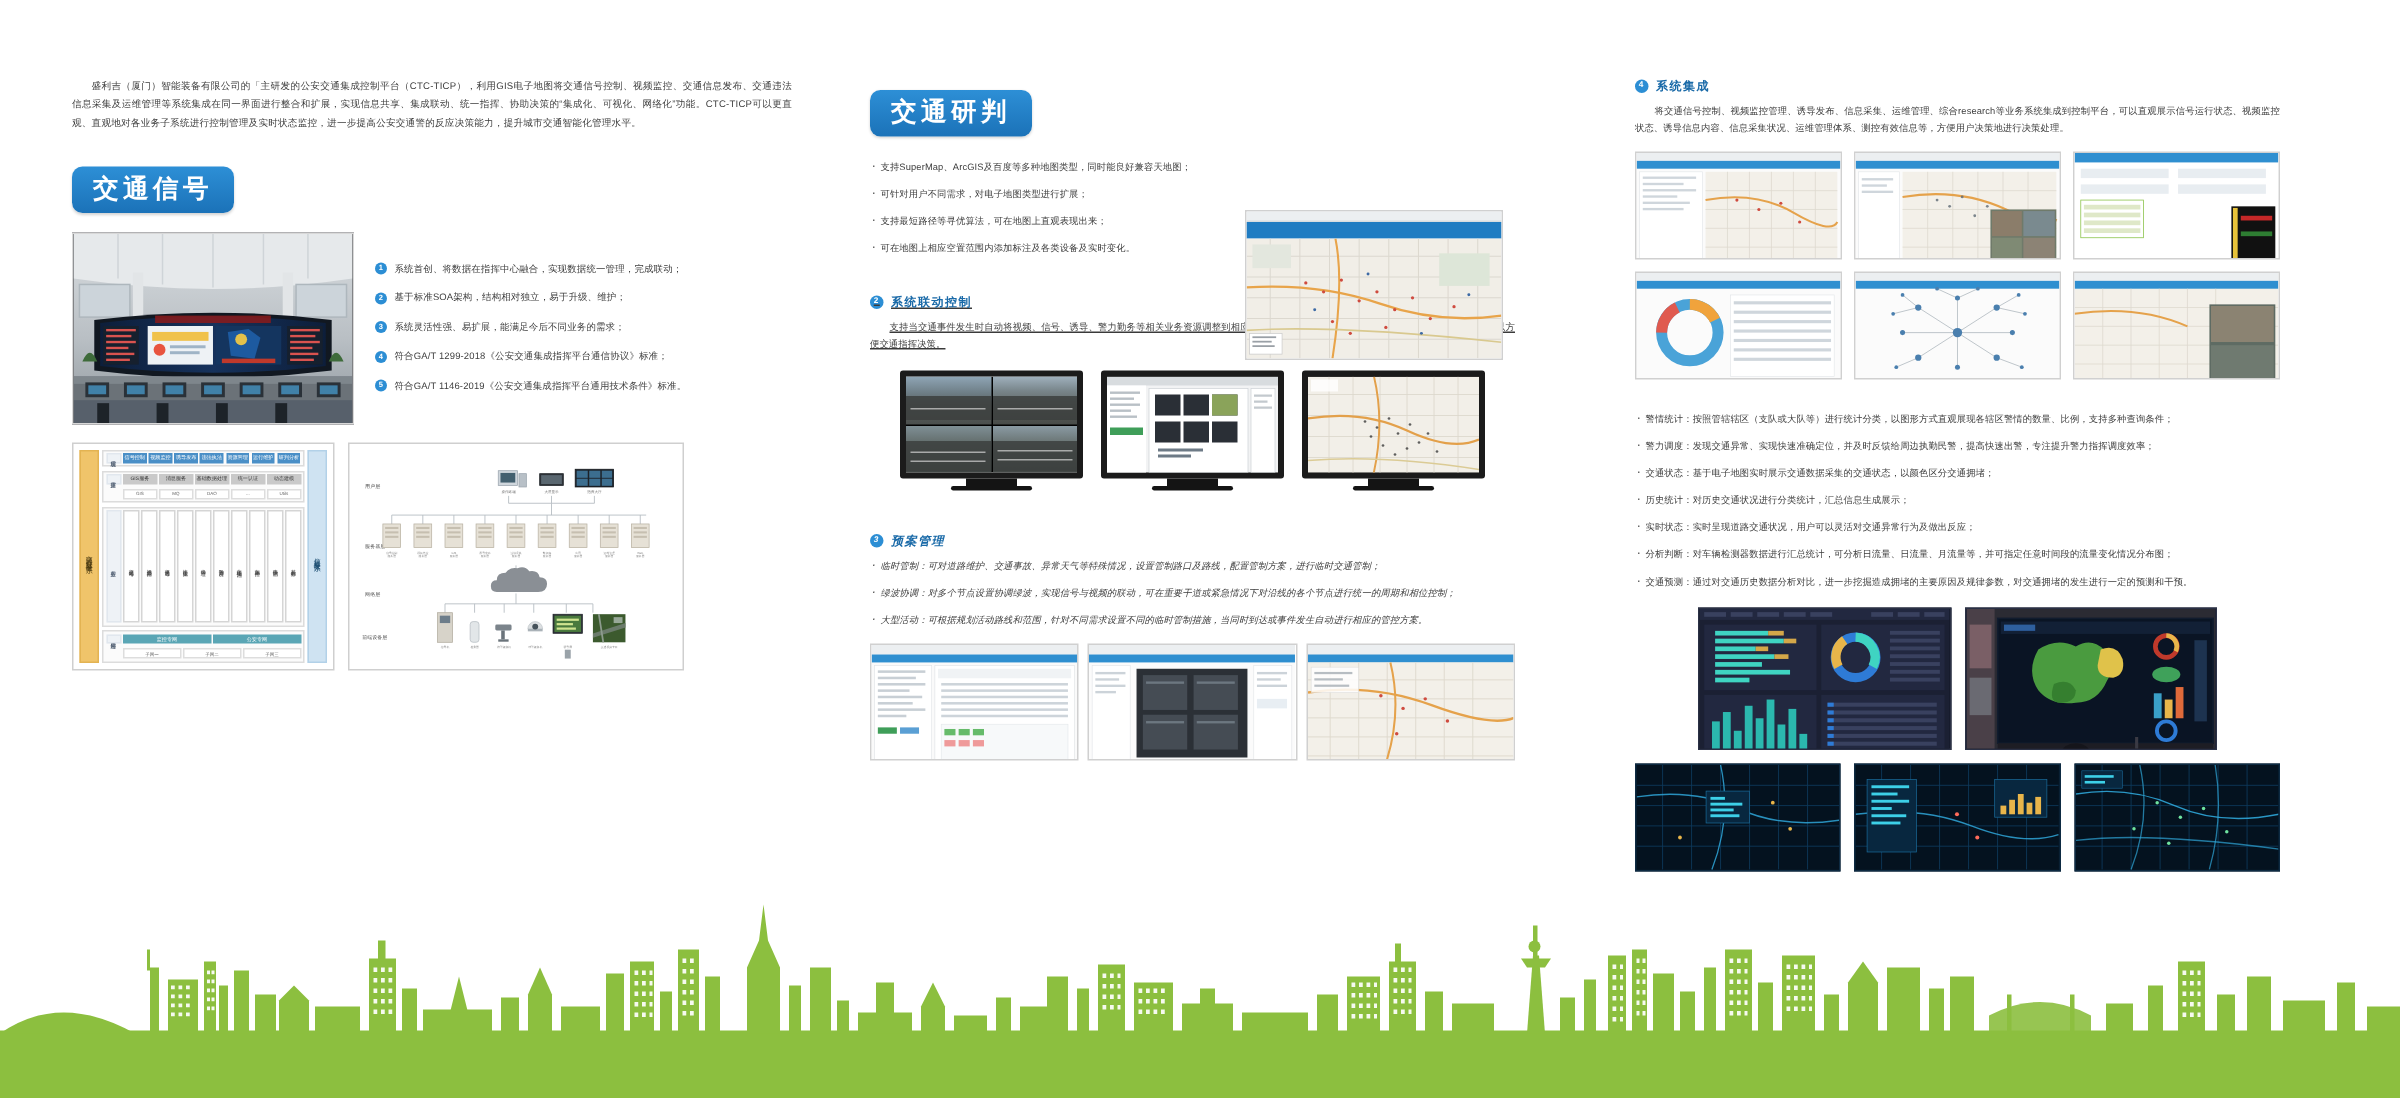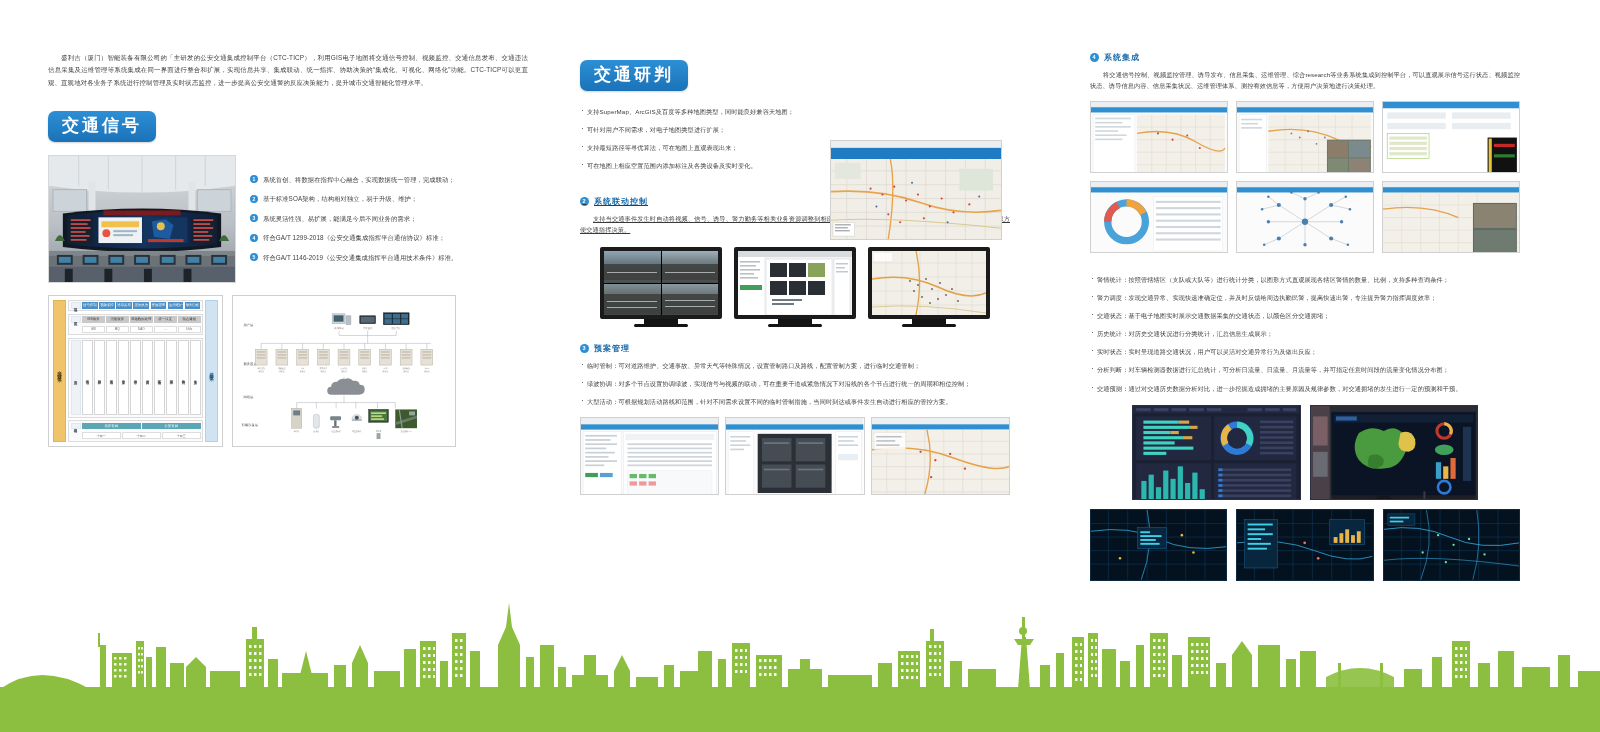--- a/index.html
+++ b/index.html
@@ -743,21 +743,21 @@
               </g>
               <rect x="2" y="2" width="18" height="8" fill="#ffffff" opacity=".8"></rect>
             </svg>
           </div>
           <div class="mon-stand"></div>
           <div class="mon-base"></div>
         </div>
       </div>
     </div>
 
-    <div class="feat" style="margin-top:16px;">
+    <div class="feat" style="margin-top:28px;font-style:italic;">
       <div class="feat-head">
         <span class="feat-num">3</span>
         <span>预案管理</span>
       </div>
       <ul class="dashlist">
         <li>临时管制：可对道路维护、交通事故、异常天气等特殊情况，设置管制路口及路线，配置管制方案，进行临时交通管制；</li>
         <li>绿波协调：对多个节点设置协调绿波，实现信号与视频的联动，可在重要干道或紧急情况下对沿线的各个节点进行统一的周期和相位控制；</li>
         <li>大型活动：可根据规划活动路线和范围，针对不同需求设置不同的临时管制措施，当同时到达或事件发生自动进行相应的管控方案。</li>
       </ul>
 

